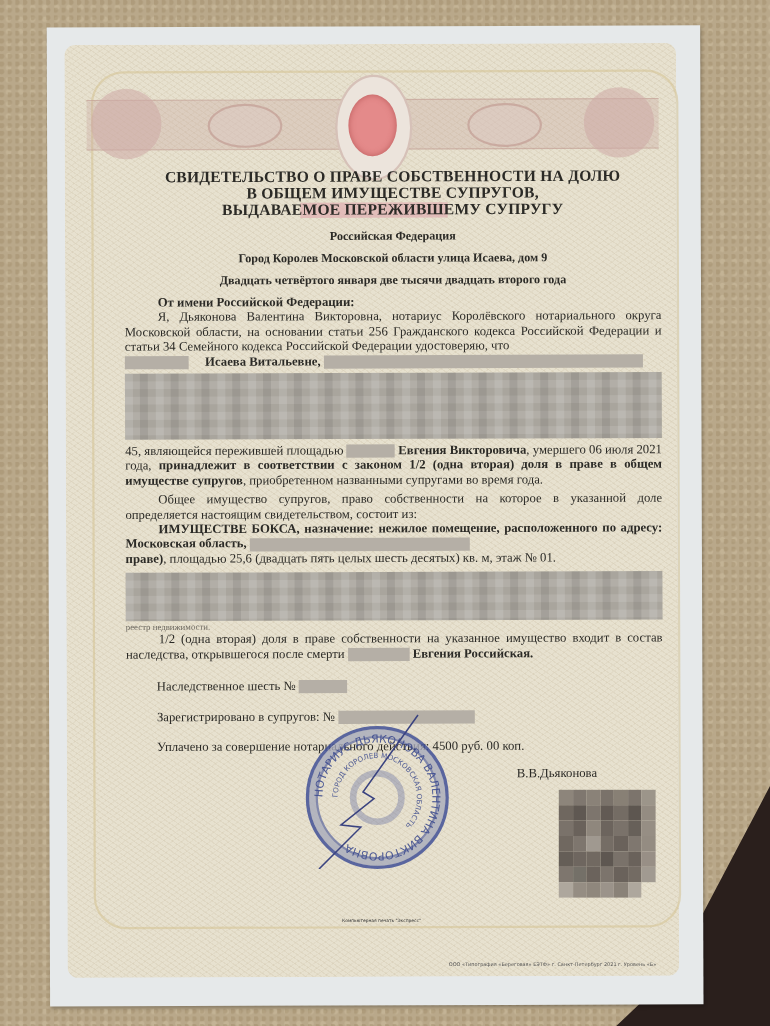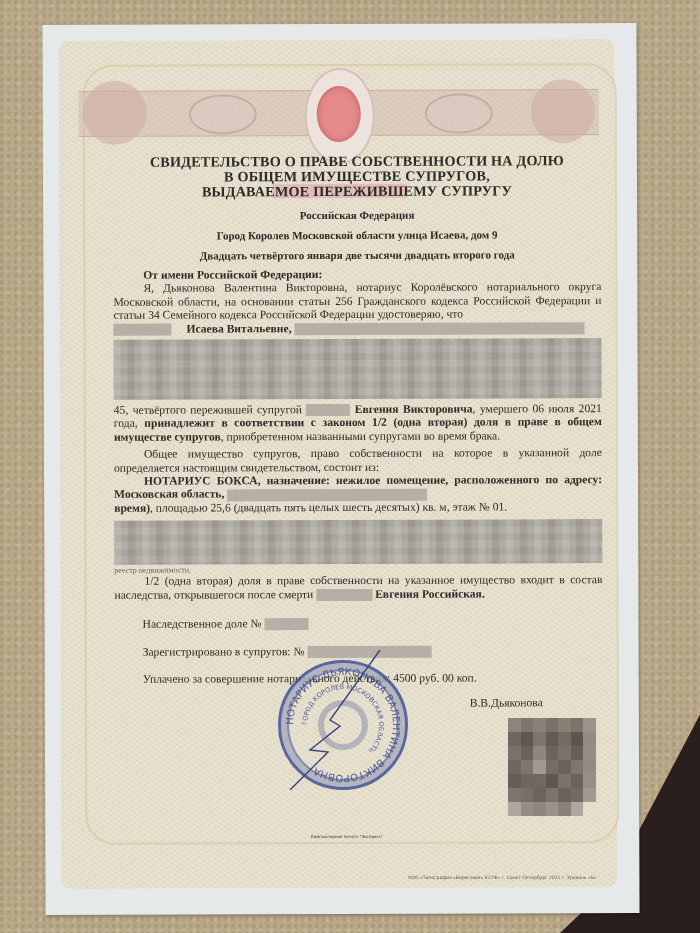--- a/index.html
+++ b/index.html
@@ -143,31 +143,31 @@
 
     <p class="p b" style="margin-top:6px; padding-left:30px">От имени Российской Федерации:</p>
     <p class="p indent">Я, Дьяконова Валентина Викторовна, нотариус Королёвского нотариального округа Московской области, на основании статьи 256 Гражданского кодекса Российской Федерации и статьи 34 Семейного кодекса Российской Федерации удостоверяю, что</p>
     <p class="p">
       <span class="blur-inline" style="width:58px"></span>
       <span class="b" style="padding-left:12px">Исаева Витальевне,</span>
       <span class="blur-inline" style="width:290px"></span>
     </p>
     <span class="blur" style="height:60px; margin:4px 0"></span>
 
-    <p class="p"><span>45, четвёртого пережившей супругой</span> <span class="blur-inline" style="width:44px"></span> <span class="b">Евгения Викторовича</span><span>, умершего 06 июля 2021 года, </span><span class="b">принадлежит в соответствии с законом 1/2 (одна вторая) доля в праве в общем имуществе супругов</span><span>, приобретенном названными супругами во время брака.</span></p>
+    <p class="p"><span>45, являющейся пережившей площадью</span> <span class="blur-inline" style="width:44px"></span> <span class="b">Евгения Викторовича</span><span>, умершего 06 июля 2021 года, </span><span class="b">принадлежит в соответствии с законом 1/2 (одна вторая) доля в праве в общем имуществе супругов</span><span>, приобретенном названными супругами во время года.</span></p>
 
     <p class="p indent" style="margin-top:4px">Общее имущество супругов, право собственности на которое в указанной доле определяется настоящим свидетельством, состоит из:</p>
-    <p class="p indent"><span class="b">НОТАРИУС БОКСА</span><span class="b">, назначение: нежилое помещение, расположенного по адресу: Московская область,</span> <span class="blur-inline" style="width:200px"></span></p>
-    <p class="p"><span class="b">время)</span><span>, площадью 25,6 (двадцать пять целых шесть десятых) кв. м, этаж № 01.</span></p>
+    <p class="p indent"><span class="b">ИМУЩЕСТВЕ БОКСА</span><span class="b">, назначение: нежилое помещение, расположенного по адресу: Московская область,</span> <span class="blur-inline" style="width:200px"></span></p>
+    <p class="p"><span class="b">праве)</span><span>, площадью 25,6 (двадцать пять целых шесть десятых) кв. м, этаж № 01.</span></p>
     <span class="blur" style="height:44px; margin:6px 0 2px"></span>
     <p class="p" style="font-size:8px; line-height:8px; color:#6a665e">реестр недвижимости.</p>
 
     <p class="p indent"><span>1/2 (одна вторая) доля в праве собственности на указанное имущество входит в состав наследства, открывшегося после смерти</span> <span class="blur-inline" style="width:56px"></span> <span class="b">Евгения Российская.</span></p>
 
-    <p class="p meta-line" style="margin-top:16px"><span>Наследственное доле №</span> <span class="blur-inline" style="width:44px"></span></p>
+    <p class="p meta-line" style="margin-top:16px"><span>Наследственное шесть №</span> <span class="blur-inline" style="width:44px"></span></p>
     <p class="p meta-line"><span>Зарегистрировано в супругов: №</span> <span class="blur-inline" style="width:124px"></span></p>
     <p class="p meta-line">Уплачено за совершение нотариального действия: 4500 руб. 00 коп.</p>
     <p class="p signer">В.В.Дьяконова</p>
   </div>
 </div>
 
 <div class="stamp">
   <svg class="stamp-text" viewBox="0 0 124 124">
     <defs>
       <path id="outerRing" d="M62,62 m-50,0 a50,50 0 1,1 100,0 a50,50 0 1,1 -100,0"></path>

